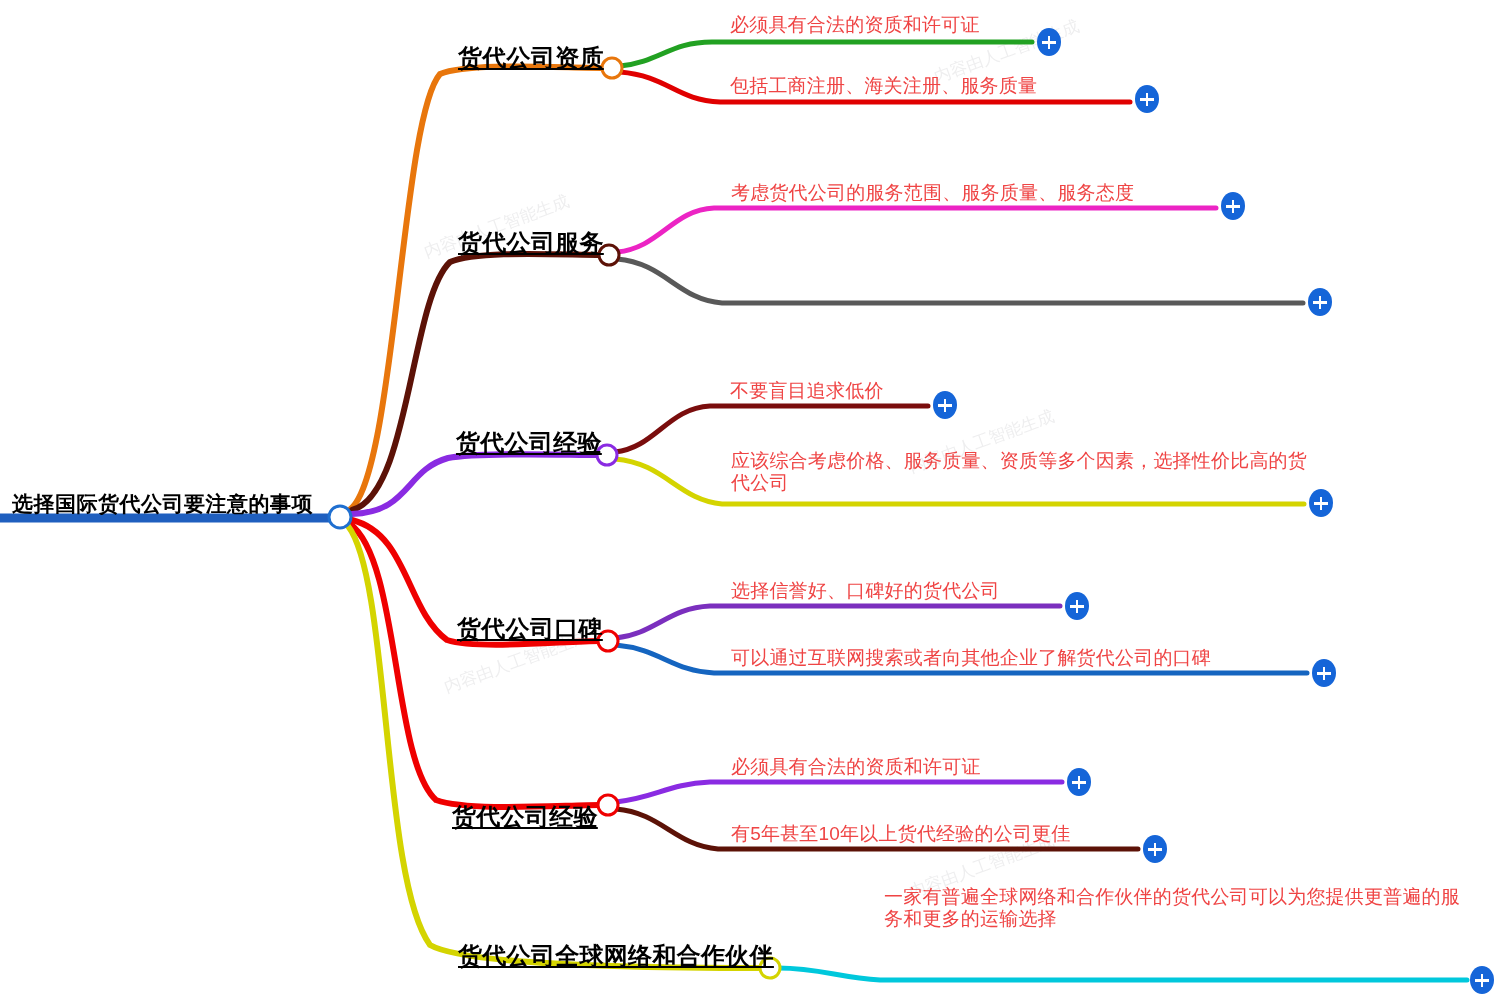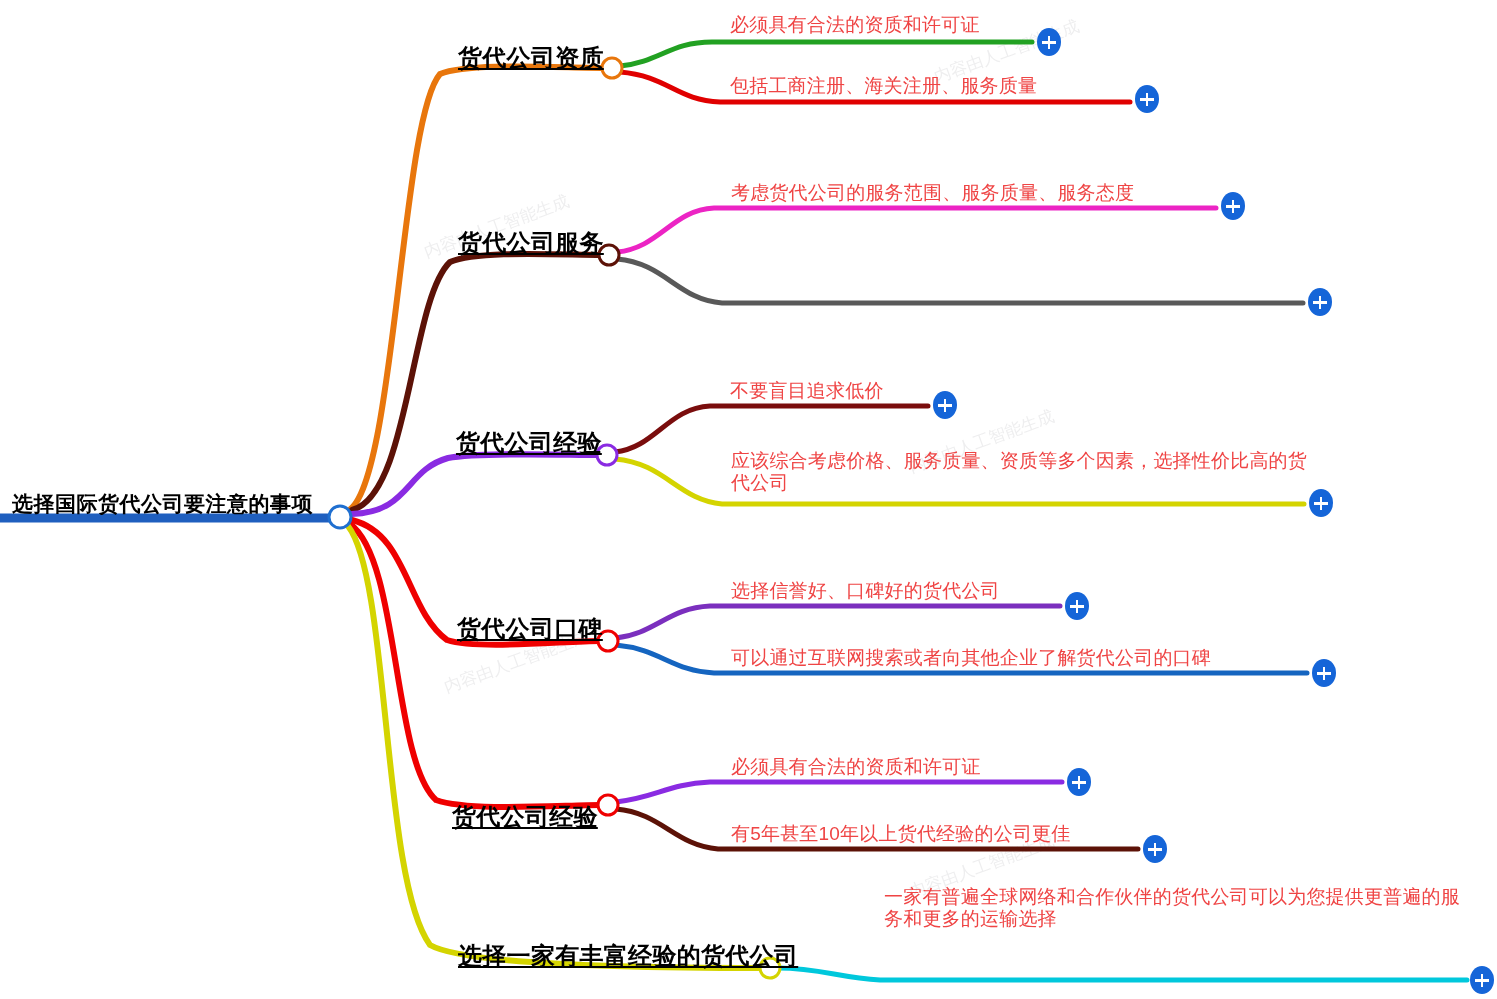--- a/index.html
+++ b/index.html
@@ -136,21 +136,21 @@
     </g>
   </svg>
 
   <div class="node-label root-label" style="left:12px; top:492px;">选择国际货代公司要注意的事项</div>
 
   <div class="node-label branch-label" style="left:458px; top:44px;">货代公司资质</div>
   <div class="node-label branch-label" style="left:458px; top:229px;">货代公司服务</div>
   <div class="node-label branch-label" style="left:456px; top:429px;">货代公司经验</div>
   <div class="node-label branch-label" style="left:457px; top:615px;">货代公司口碑</div>
   <div class="node-label branch-label" style="left:452px; top:779px;margin-top:24px;">货代公司经验</div>
-  <div class="node-label branch-label" style="left:458px; top:942px;">选择一家有丰富经验的货代公司</div>
+  <div class="node-label branch-label" style="left:458px; top:942px;">货代公司全球网络和合作伙伴</div>
 
   <div class="node-label leaf-label" style="left:730px; top:14px;">必须具有合法的资质和许可证</div>
   <div class="node-label leaf-label" style="left:730px; top:75px;">包括工商注册、海关注册、服务质量</div>
 
   <div class="node-label leaf-label" style="left:731px; top:182px;">考虑货代公司的服务范围、服务质量、服务态度</div>
 
   <div class="node-label leaf-label" style="left:730px; top:380px;">不要盲目追求低价</div>
   <div class="node-label leaf-label two-line" style="left:731px; top:450px; width:578px;">应该综合考虑价格、服务质量、资质等多个因素，选择性价比高的货代公司</div>
 
   <div class="node-label leaf-label" style="left:731px; top:647px;">可以通过互联网搜索或者向其他企业了解货代公司的口碑</div>

